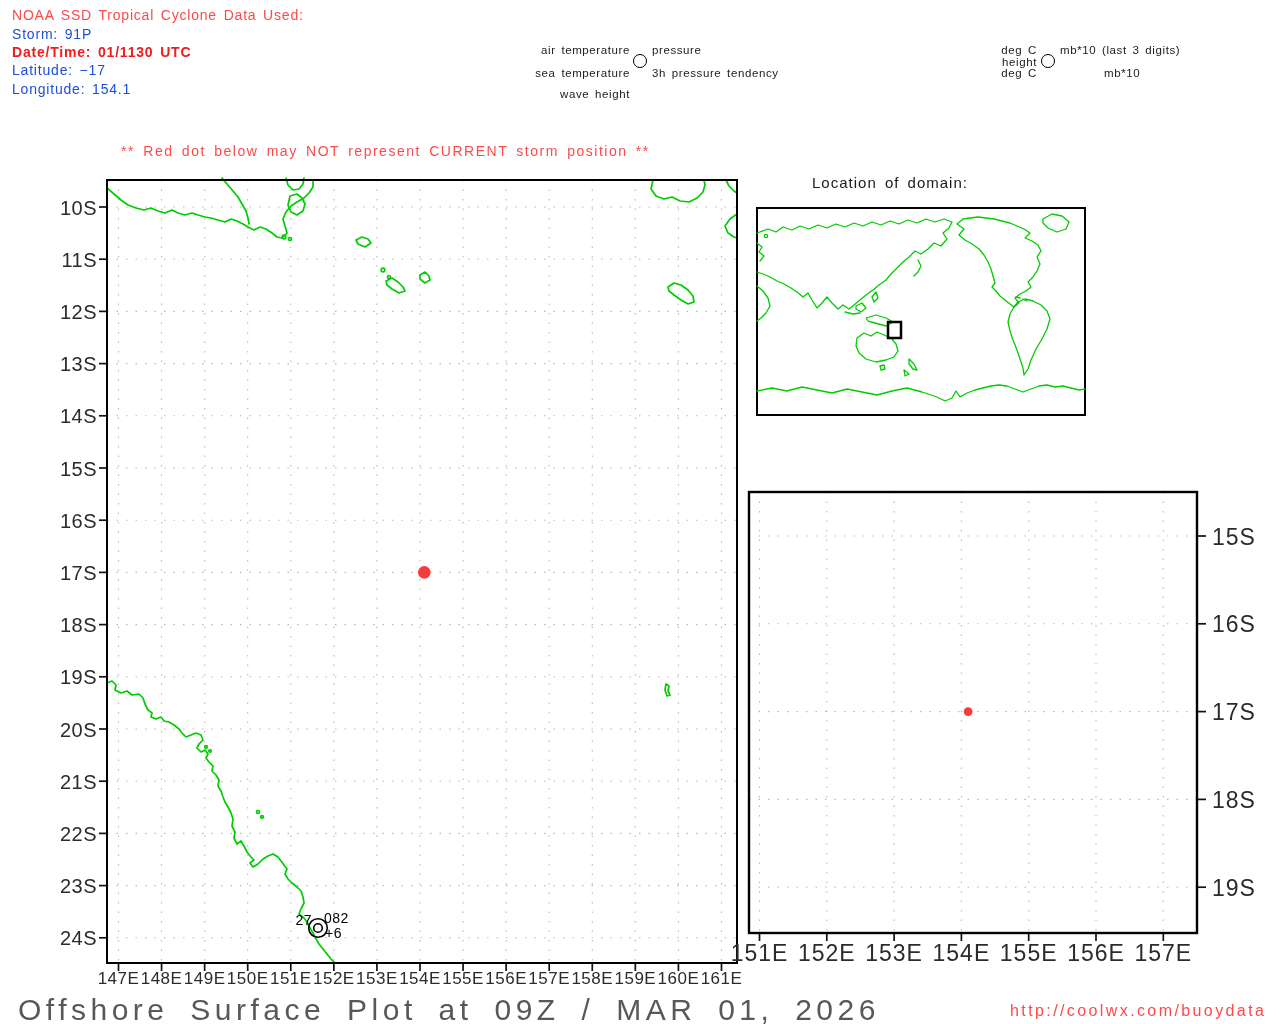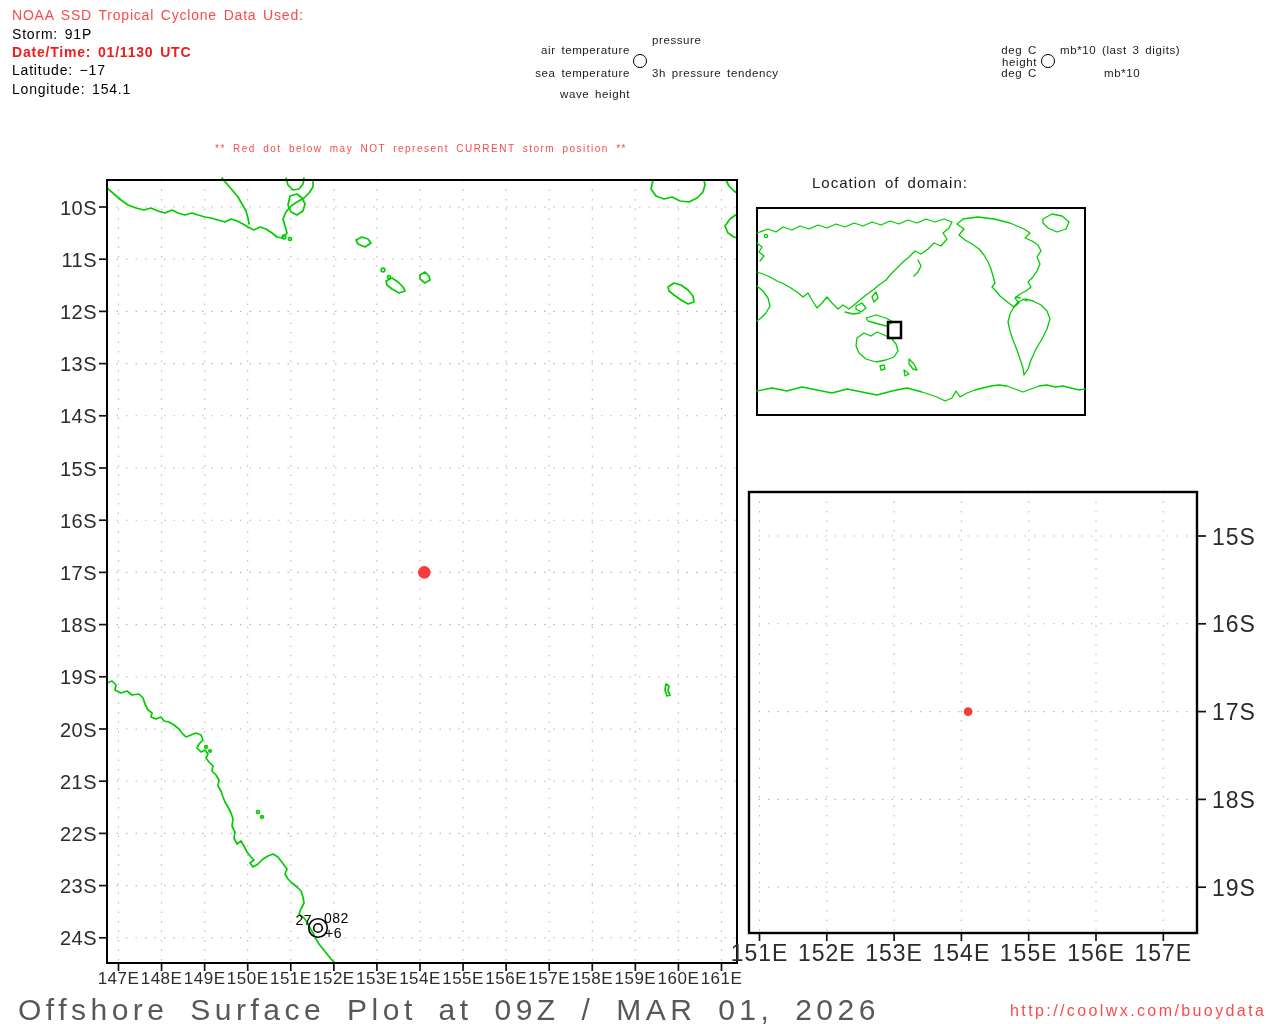--- a/index.html
+++ b/index.html
@@ -1,27 +1,27 @@
 <!DOCTYPE html>
 <html style="--coast_green: #00cc00; --storm_red: #f53b3b; --banner_red: #fa4b4b; --strong_red: #ee1c1c;"><head>
 <meta charset="utf-8">
 <style>
   html,body{margin:0;padding:0;background:#fff;}
   .canvas{position:relative;width:1280px;height:1024px;background:#ffffff;overflow:hidden;
           font-family:"Liberation Sans",sans-serif;}
   .canvas svg{position:absolute;left:0;top:0;}
-  .txt{position:absolute;white-space:pre;color:#000000;}
+  .txt{position:absolute;white-space:pre;color:#1d4ed8;}
   .red{color:var(--banner_red,#fa4b4b);}
   .red-strong{color:var(--strong_red,#ee1c1c);font-weight:bold;}
   .hdr{font-size:14px;letter-spacing:0.8px;word-spacing:2px;}
   .caution{font-size:22px;letter-spacing:3px;word-spacing:7px;}
   .legend-sm{font-size:11.5px;letter-spacing:0.6px;word-spacing:2px;color:#1b1b1b;}
   .legend-right-align{text-align:right;}
   .legend-circle{position:absolute;width:12px;height:12px;border:1.6px solid #000;border-radius:50%;background:#fff;}
-  .warning{font-size:10px;letter-spacing:1.5px;word-spacing:3px;text-align:center;}
+  .warning{font-size:14px;letter-spacing:1.5px;word-spacing:3px;text-align:left;}
   .inset-title{font-size:15px;letter-spacing:1px;word-spacing:3px;color:#1b1b1b;text-align:center;}
   .footer-title{font-size:30px;letter-spacing:4.5px;word-spacing:9px;color:#585858;}
   .footer-url{font-size:16px;letter-spacing:2.4px;color:var(--banner_red,#fa4b4b);}
   
   svg text{font-family:"Liberation Sans",sans-serif;}
   .frame{fill:none;stroke:#000;stroke-width:2px;}
   .frame-thick{fill:none;stroke:#000;stroke-width:2.4px;}
   .grid{stroke:#b9b9b9;stroke-width:1.1px;stroke-dasharray:1.5 8;fill:none;}
   .tick{stroke:#111;stroke-width:1.7px;}
   .coast{fill:none;stroke:var(--coast_green,#00cc00);stroke-width:1.7px;stroke-linejoin:round;stroke-linecap:round;}
@@ -242,21 +242,21 @@
   <div class="txt hdr" style="left:12px;top:26px;">Storm: 91P</div>
   <div class="txt hdr red-strong" style="left:12px;top:44px;">Date/Time: 01/1130 UTC</div>
   <div class="txt hdr" style="left:12px;top:62px;">Latitude: −17</div>
   <div class="txt hdr" style="left:12px;top:81px;">Longitude: 154.1</div>
 
 
   <div class="txt legend-sm legend-right-align" style="left:515px;top:44px;width:115px;">air temperature</div>
   <div class="txt legend-sm legend-right-align" style="left:515px;top:55.5px;width:115px;margin-top:32px;">wave height</div>
   <div class="txt legend-sm legend-right-align" style="left:515px;top:67px;width:115px;">sea temperature</div>
   <div class="legend-circle" style="left:633px;top:54px;"></div>
-  <div class="txt legend-sm" style="left:652px;top:34px;text-align:center;">pressure</div>
+  <div class="txt legend-sm" style="left:652px;top:44px;text-align:center;">pressure</div>
   <div class="txt legend-sm" style="left:652px;top:67px;">3h pressure tendency</div>
 
   <div class="txt legend-sm legend-right-align" style="left:960px;top:44px;width:77px;">deg C</div>
   <div class="txt legend-sm legend-right-align" style="left:960px;top:55.5px;width:77px;">height</div>
   <div class="txt legend-sm legend-right-align" style="left:960px;top:67px;width:77px;">deg C</div>
   <div class="legend-circle" style="left:1041px;top:54px;"></div>
   <div class="txt legend-sm" style="left:1060px;top:44px;">mb*10 (last 3 digits)</div>
   <div class="txt legend-sm" style="left:1060px;top:67px;padding-left:44px;">mb*10</div>
 
   <div class="txt warning red" style="left:121px;top:143px;width:600px;">** Red dot below may NOT represent CURRENT storm position **</div>

